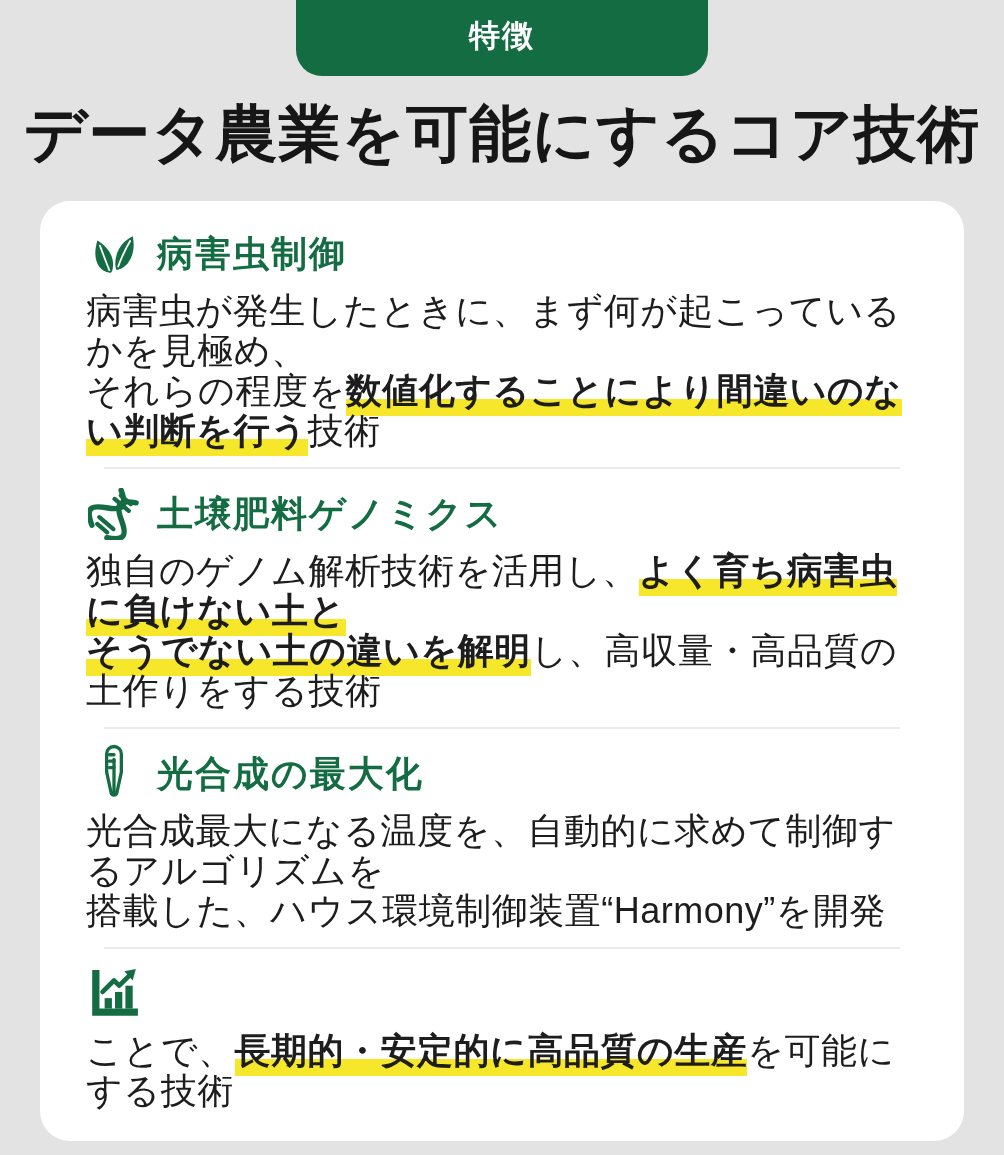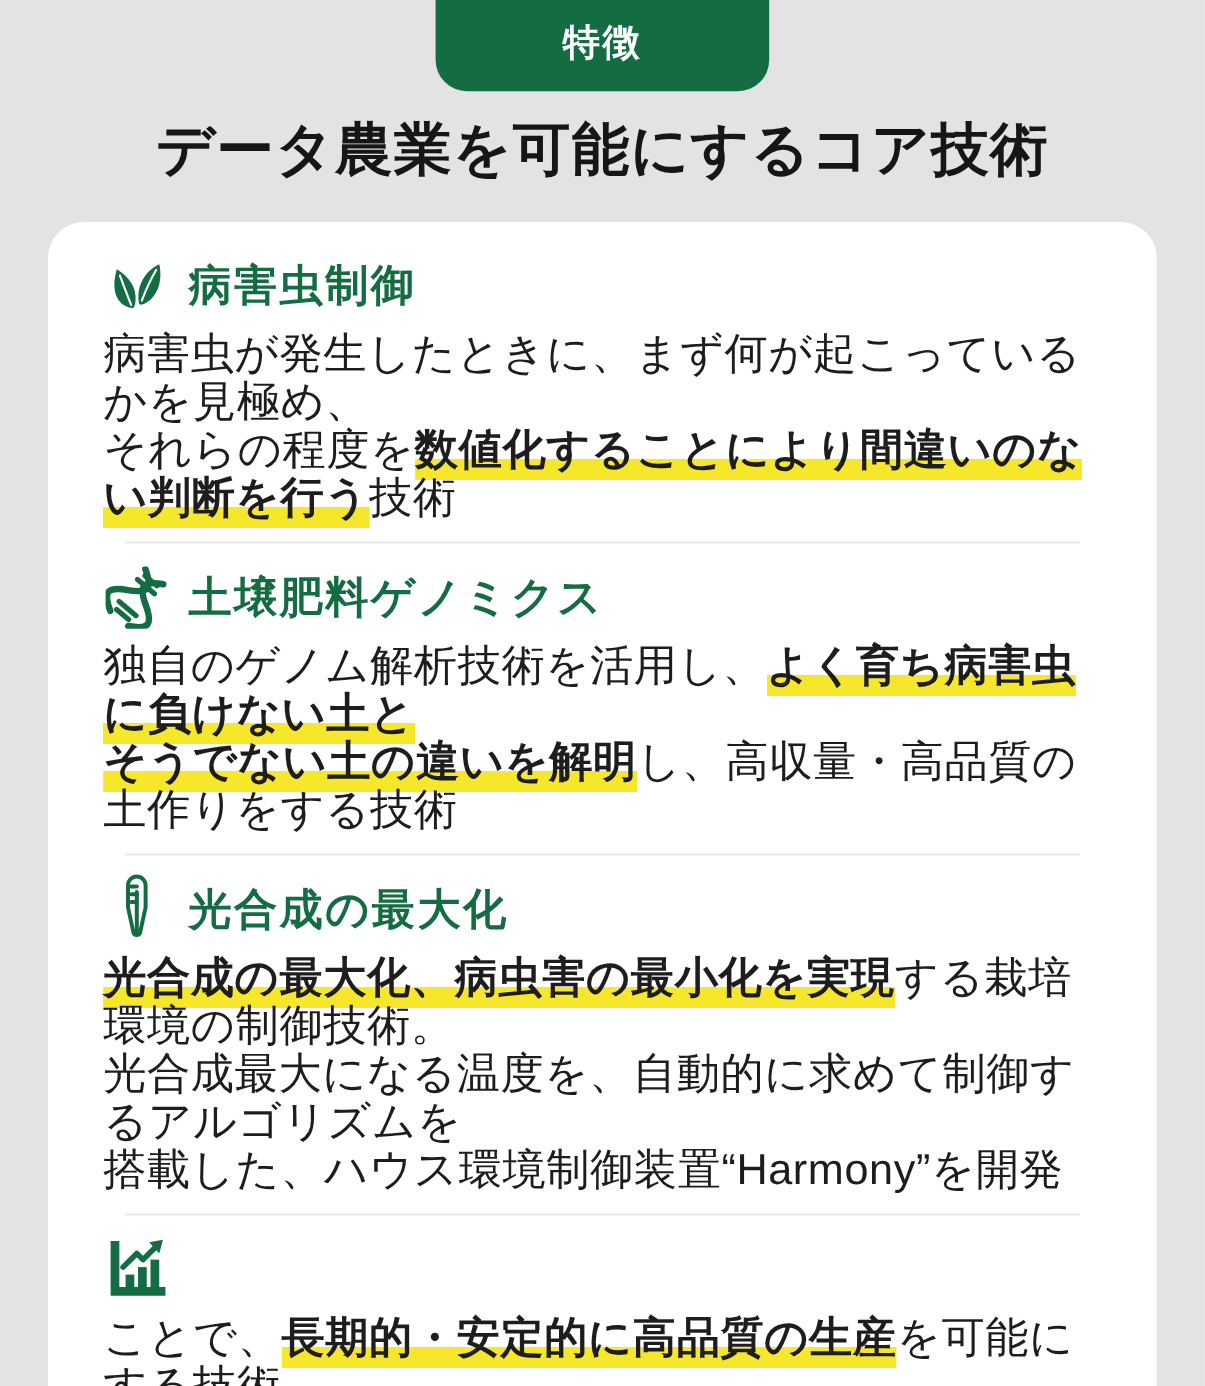--- a/index.html
+++ b/index.html
@@ -5,30 +5,30 @@
   html,body{margin:0;padding:0;}
   body{
     width:1004px;height:1155px;overflow:hidden;
     background:var(--bg,#e3e3e4);
     font-family:"Liberation Sans","DejaVu Sans",sans-serif;
     color:#1d1d1d;
   }
   
   .badge-row{display:flex;justify-content:center;}
   .badge{
-    width:278px;box-sizing:border-box;
+    width:412px;box-sizing:border-box;
     background:var(--green,#146c43);color:#fff;
     text-align:center;font-size:31px;font-weight:700;
     padding:15px 0 19px;border-radius:0 0 26px 26px;
     letter-spacing:2px;
   }
   
   .title{
     margin:22px 0 0;text-align:center;
-    font-size:48px;font-weight:900;color:#161616;
+    font-size:62px;font-weight:900;color:#161616;
     letter-spacing:1px;line-height:1.15;
   }
   
   .card{
     width:924px;margin:32px auto 0;box-sizing:border-box;
     background:#fff;border-radius:30px;
     padding:8px 0 14px;
   }
   .section{padding:15px 46px 16px 46px;}
   .sec-head{
@@ -124,21 +124,20 @@
               <path d="M19 12 h5"></path>
               <path d="M19 19 h5"></path>
               <path d="M19 26 h5"></path>
               <circle cx="24" cy="53" r="2.4" fill="currentColor" stroke="none"></circle>
             </g>
           </svg>
         </span>
       <h2 class="sec-title">光合成の最大化</h2>
     </div>
     <p class="sec-body">
-        <span class="bl"><span class="hl">光合成の最大化、病虫害の最小化を実現</span><span>する栽培環境の制御技術。</span></span>
         <span class="bl"><span>光合成最大になる温度を、自動的に求めて制御するアルゴリズムを</span></span>
         <span class="bl"><span>搭載した、ハウス環境制御装置“Harmony”を開発</span></span>
       </p>
   </section>
 <div class="divider"></div>
   <section class="section">
     <div class="sec-head">
       <span class="icon">
           <svg width="54" height="54" viewBox="0 0 52 52">
             <g fill="currentColor">

